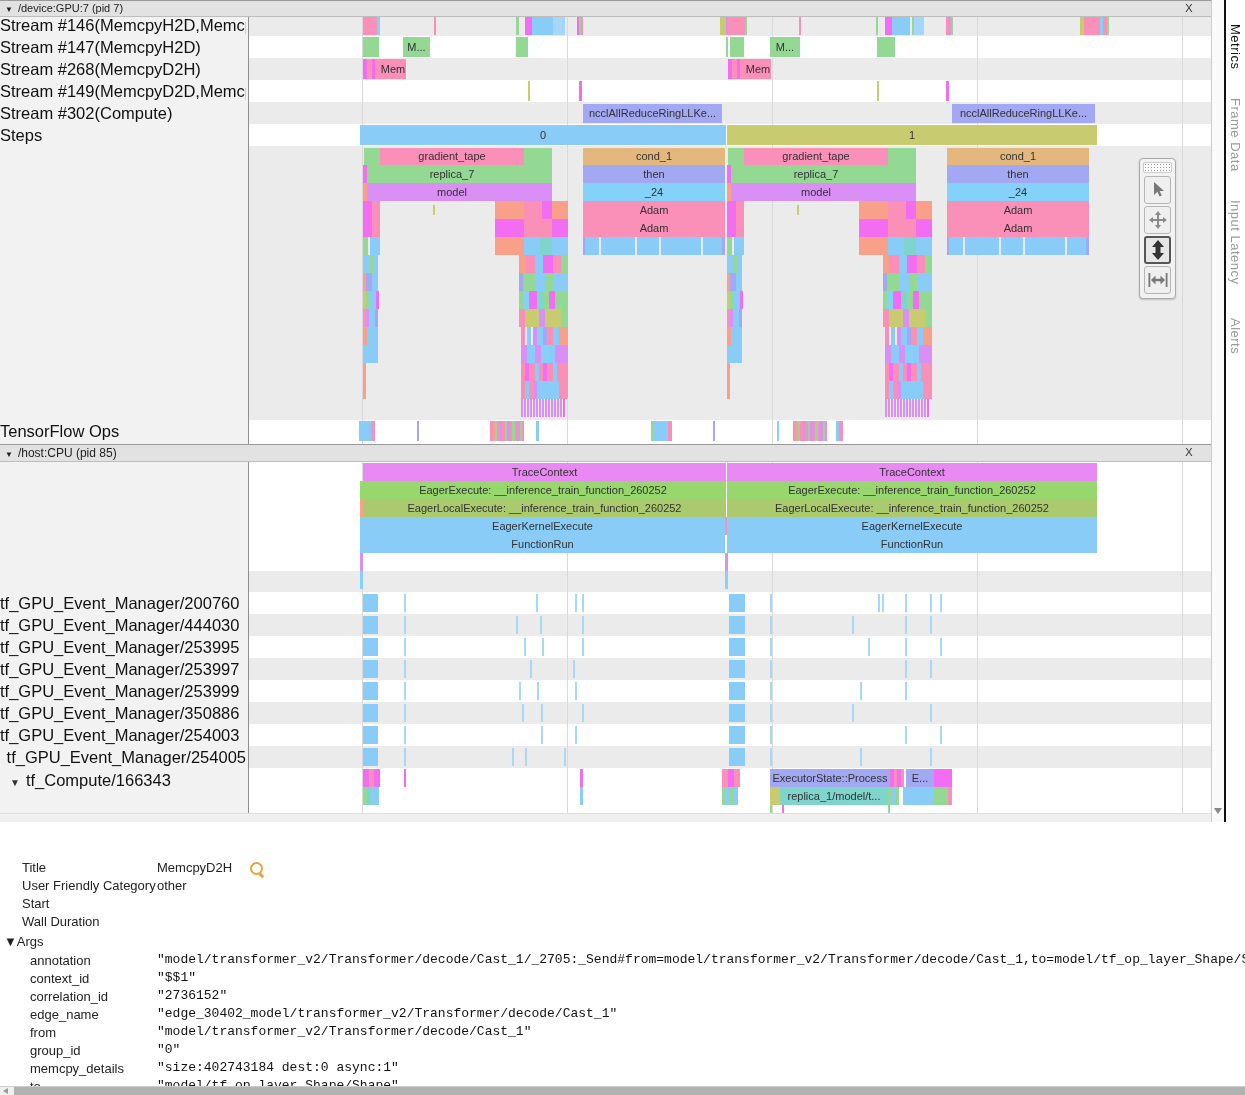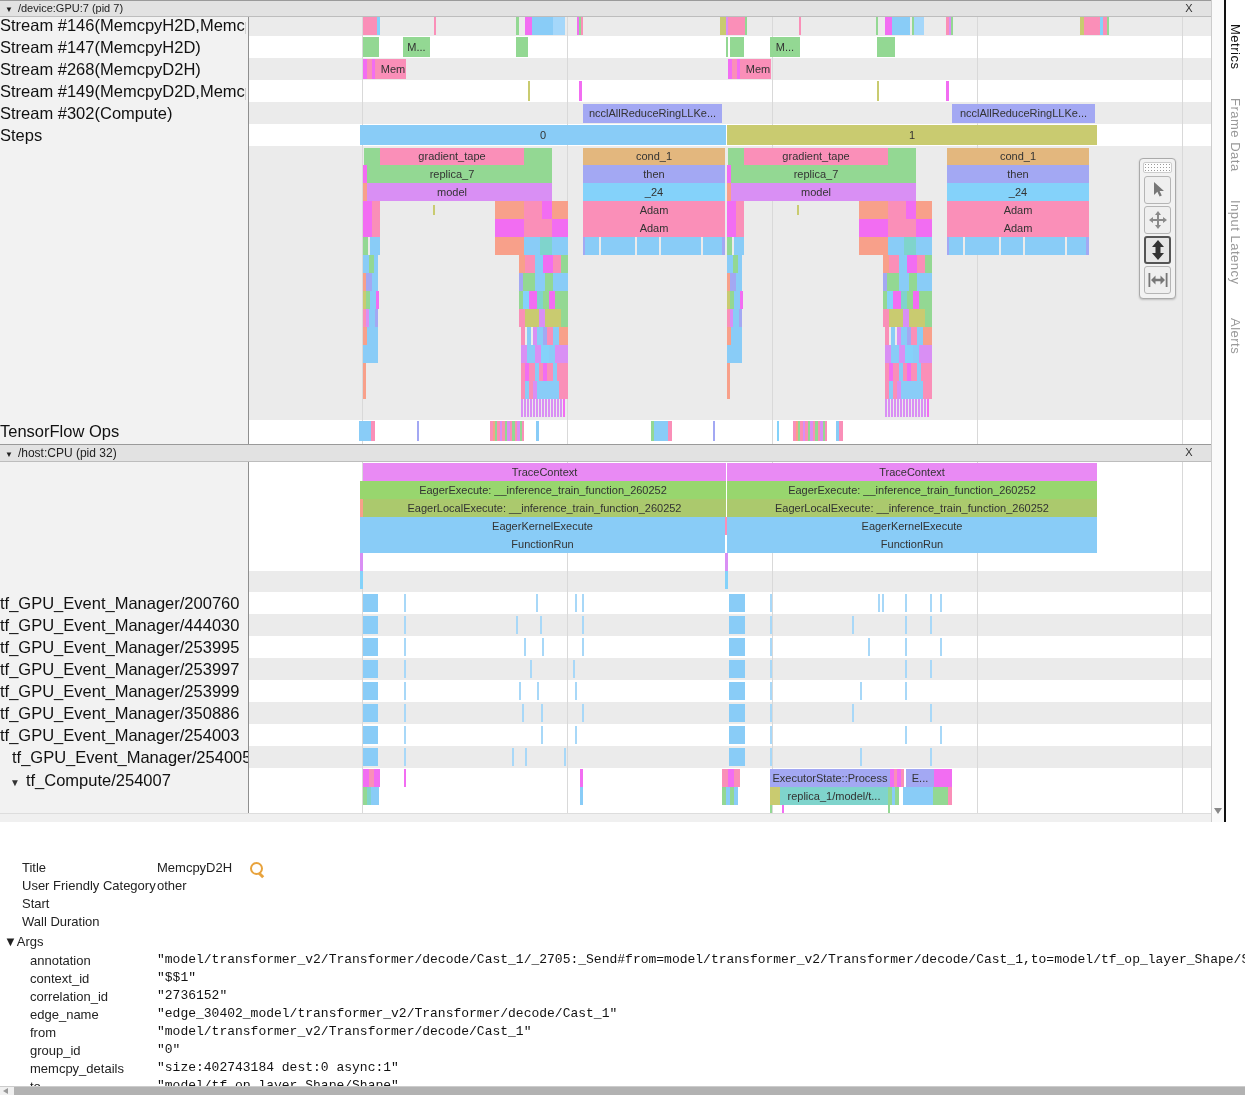--- a/index.html
+++ b/index.html
@@ -560,30 +560,30 @@
       <div class="rowlabel" style="top: 102px; height: 22px; line-height: 22px; font-size: 16.5px; padding-left: 0px;"><span>Stream #302(Compute)</span></div>
       <div class="rowlabel" style="top: 124px; height: 22px; line-height: 22px; font-size: 16.5px; padding-left: 0px;"><span>Steps</span></div>
       <div class="rowlabel" style="top: 420px; height: 22px; line-height: 22px; font-size: 16.5px; padding-left: 0px;"><span>TensorFlow Ops</span></div>
       <div class="rowlabel" style="top: 592px; height: 22px; line-height: 22px; font-size: 16.5px; padding-left: 0px;"><span>tf_GPU_Event_Manager/200760</span></div>
       <div class="rowlabel" style="top: 614px; height: 22px; line-height: 22px; font-size: 16.5px; padding-left: 0px;"><span>tf_GPU_Event_Manager/444030</span></div>
       <div class="rowlabel" style="top: 636px; height: 22px; line-height: 22px; font-size: 16.5px; padding-left: 0px;"><span>tf_GPU_Event_Manager/253995</span></div>
       <div class="rowlabel" style="top: 658px; height: 22px; line-height: 22px; font-size: 16.5px; padding-left: 0px;"><span>tf_GPU_Event_Manager/253997</span></div>
       <div class="rowlabel" style="top: 680px; height: 22px; line-height: 22px; font-size: 16.5px; padding-left: 0px;"><span>tf_GPU_Event_Manager/253999</span></div>
       <div class="rowlabel" style="top: 702px; height: 22px; line-height: 22px; font-size: 16.5px; padding-left: 0px;"><span>tf_GPU_Event_Manager/350886</span></div>
       <div class="rowlabel" style="top: 724px; height: 22px; line-height: 22px; font-size: 16.5px; padding-left: 0px;"><span>tf_GPU_Event_Manager/254003</span></div>
-      <div class="rowlabel" style="top: 746px; height: 22px; line-height: 22px; font-size: 16.5px; padding-left: 12px;"><span>tf_GPU_Event_Manager/254005</span></div>
-      <div class="rowlabel" style="top: 768px; height: 24px; line-height: 24px; font-size: 16.5px; padding-left: 10px;"><span class="arr">▼</span><span>tf_Compute/254007</span></div>
+      <div class="rowlabel" style="top: 746px; height: 22px; line-height: 22px; font-size: 16.5px; padding-left: 0px; text-align: right;"><span>tf_GPU_Event_Manager/254005</span></div>
+      <div class="rowlabel" style="top: 768px; height: 24px; line-height: 24px; font-size: 16.5px; padding-left: 10px;"><span class="arr">▼</span><span>tf_Compute/166343</span></div>
     </div>
 
   <div class="hdr" style="top:0;">
     <span class="harr">▼</span><span class="htxt">/device:GPU:7 (pid 7)</span>
     <span class="xbtn">X</span>
   </div>
   <div class="hdr" style="top:444px;height:16px;line-height:16px;font-size:12px;">
-    <span class="harr">▼</span><span class="htxt">/host:CPU (pid 32)</span>
+    <span class="harr">▼</span><span class="htxt">/host:CPU (pid 85)</span>
     <span class="xbtn">X</span>
   </div>
 
   <div id="botstrip"></div>
 
   <div id="scrollcol">
     <div class="downtri"></div>
   </div>
   <div id="vsep"></div>
 

